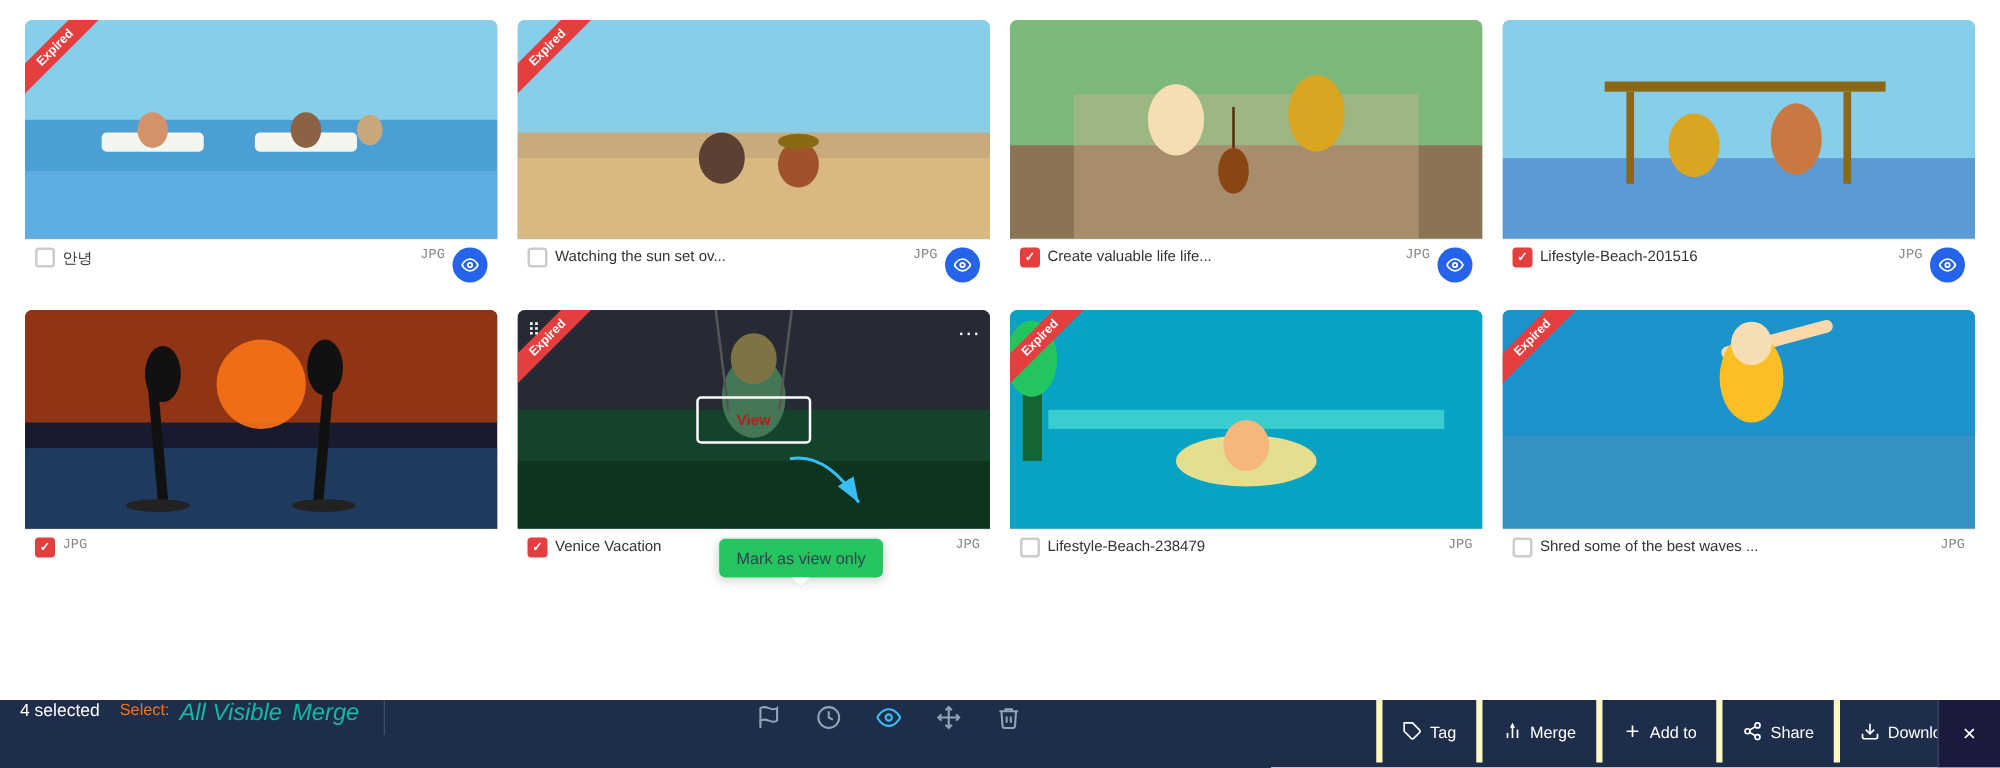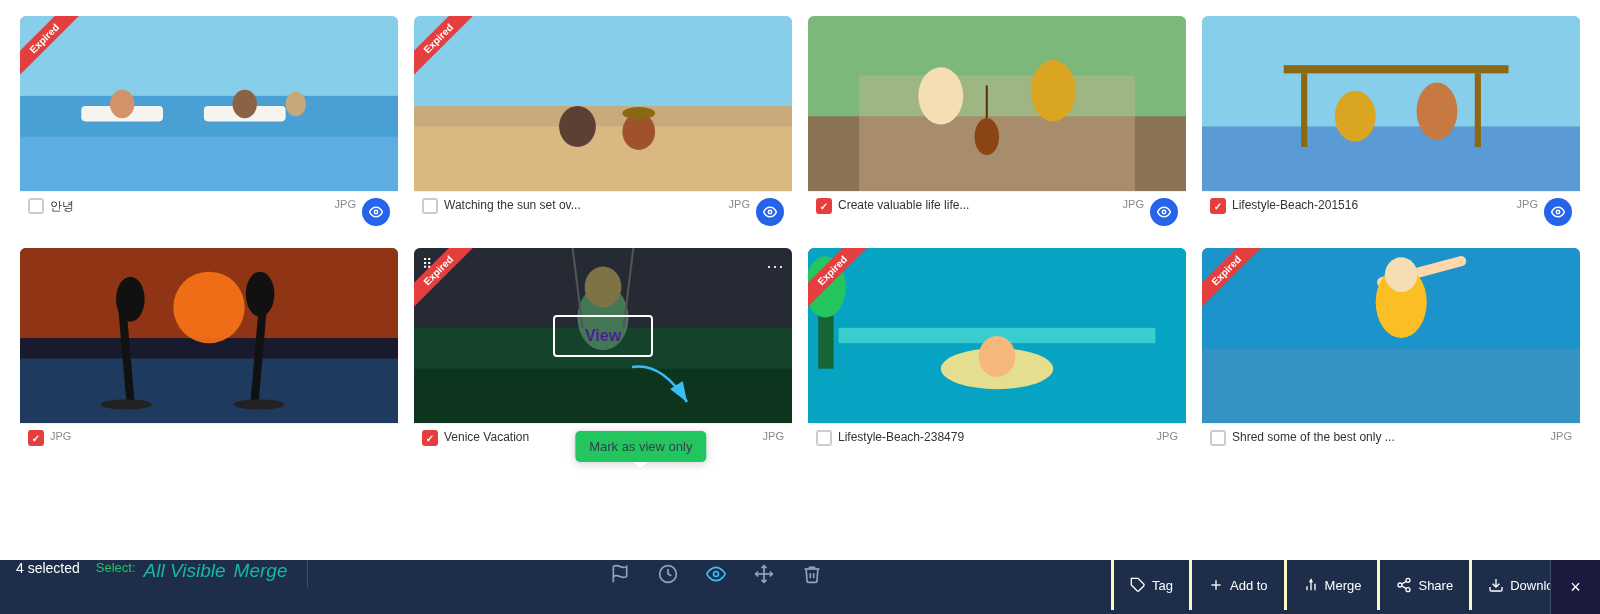--- a/index.html
+++ b/index.html
@@ -107,20 +107,21 @@
       color: #333;
       white-space: nowrap;
       overflow: hidden;
       text-overflow: ellipsis;
     }
 
     .file-type {
       font-size: 11px;
       color: #888;
       flex-shrink: 0;
+      font-family: Liberation Mono, monospace;
     }
 
     .eye-btn {
       width: 28px;
       height: 28px;
       border-radius: 50%;
       background: #2563eb;
       border: none;
       cursor: pointer;
       display: flex;
@@ -138,22 +139,22 @@
       background: rgba(0,0,0,0.5);
       display: flex;
       align-items: center;
       justify-content: center;
       border-radius: 6px 6px 0 0;
     }
 
     .view-btn {
       background: transparent;
       border: 2px solid white;
-      color: #4c1d95;
-      font-size: 16px;
+      color: #b91c1c;
+      font-size: 12px;
       font-weight: 600;
       padding: 10px 30px;
       border-radius: 4px;
       cursor: pointer;
     }
 
     .three-dots {
       position: absolute;
       top: 8px;
       right: 8px;
@@ -243,21 +244,21 @@
       font-size: 14px;
       color: white;
       font-weight: 500;
       padding-right: 16px;
       white-space: nowrap;
       flex-shrink: 0;
     }
 
     .select-label {
       font-size: 13px;
-      color: #22c55e;
+      color: #f97316;
       margin-right: 8px;
     }
 
     .select-option {
       font-size: 19px;
       color: #14b8a6;
       cursor: pointer;
       margin-right: 8px;
       text-decoration: none;
       font-style: italic;
@@ -303,21 +304,21 @@
       align-items: center;
       gap: 6px;
       background: none;
       border: none;
       color: white;
       font-size: 13px;
       cursor: pointer;
       padding: 0 16px;
       height: 50px;
       white-space: nowrap;
-      border-left: 3px solid #fef9c3;
+      border-left: 5px solid #fef9c3;
     }
 
     .close-btn {
       width: 36px;
       height: 36px;
       background: #1a1a3e;
       border: none;
       color: white;
       font-size: 18px;
       cursor: pointer;
@@ -561,21 +562,21 @@
 
           <rect width="370" height="100" fill="#38bdf8" opacity="0.5"></rect>
 
           <rect x="170" y="20" width="90" height="10" rx="5" fill="#fed7aa" transform="rotate(-15 215 25)"></rect>
           <ellipse cx="195" cy="55" rx="25" ry="35" fill="#fbbf24"></ellipse>
           <ellipse cx="195" cy="28" rx="16" ry="17" fill="#f5deb3"></ellipse>
         </svg>
       </div>
       <div class="card-footer">
         <div class="checkbox"></div>
-        <span class="card-title">Shred some of the best only ...</span>
+        <span class="card-title">Shred some of the best waves ...</span>
         <span class="file-type">JPG</span>
       </div>
     </div>
 
   </div>
 </div>
 
 <div class="bottom-toolbar">
   <span class="selected-count">4 selected</span>
   <span class="select-label">Select:</span>
@@ -627,33 +628,33 @@
   <div class="toolbar-action-btns">
     <button class="toolbar-action-btn">
       <svg width="16" height="16" viewBox="0 0 24 24" fill="none" stroke="currentColor" stroke-width="2">
         <path d="M20.59 13.41l-7.17 7.17a2 2 0 01-2.83 0L2 12V2h10l8.59 8.59a2 2 0 010 2.82z"></path>
         <line x1="7" y1="7" x2="7.01" y2="7"></line>
       </svg>
       <span>Tag</span>
     </button>
     <button class="toolbar-action-btn">
       <svg width="16" height="16" viewBox="0 0 24 24" fill="none" stroke="currentColor" stroke-width="2">
-        <line x1="12" y1="5" x2="12" y2="19"></line>
-        <line x1="5" y1="12" x2="19" y2="12"></line>
-      </svg>
-      <span>Add to</span>
-    </button>
-    <button class="toolbar-action-btn">
-      <svg width="16" height="16" viewBox="0 0 24 24" fill="none" stroke="currentColor" stroke-width="2">
         <line x1="18" y1="20" x2="18" y2="10"></line>
         <line x1="12" y1="20" x2="12" y2="4"></line>
         <line x1="6" y1="20" x2="6" y2="14"></line>
         <polyline points="14 8 12 4 10 8"></polyline>
       </svg>
       <span>Merge</span>
+    </button>
+    <button class="toolbar-action-btn">
+      <svg width="16" height="16" viewBox="0 0 24 24" fill="none" stroke="currentColor" stroke-width="2">
+        <line x1="12" y1="5" x2="12" y2="19"></line>
+        <line x1="5" y1="12" x2="19" y2="12"></line>
+      </svg>
+      <span>Add to</span>
     </button>
     <button class="toolbar-action-btn">
       <svg width="16" height="16" viewBox="0 0 24 24" fill="none" stroke="currentColor" stroke-width="2">
         <circle cx="18" cy="5" r="3"></circle>
         <circle cx="6" cy="12" r="3"></circle>
         <circle cx="18" cy="19" r="3"></circle>
         <line x1="8.59" y1="13.51" x2="15.42" y2="17.49"></line>
         <line x1="15.41" y1="6.51" x2="8.59" y2="10.49"></line>
       </svg>
       <span>Share</span>

